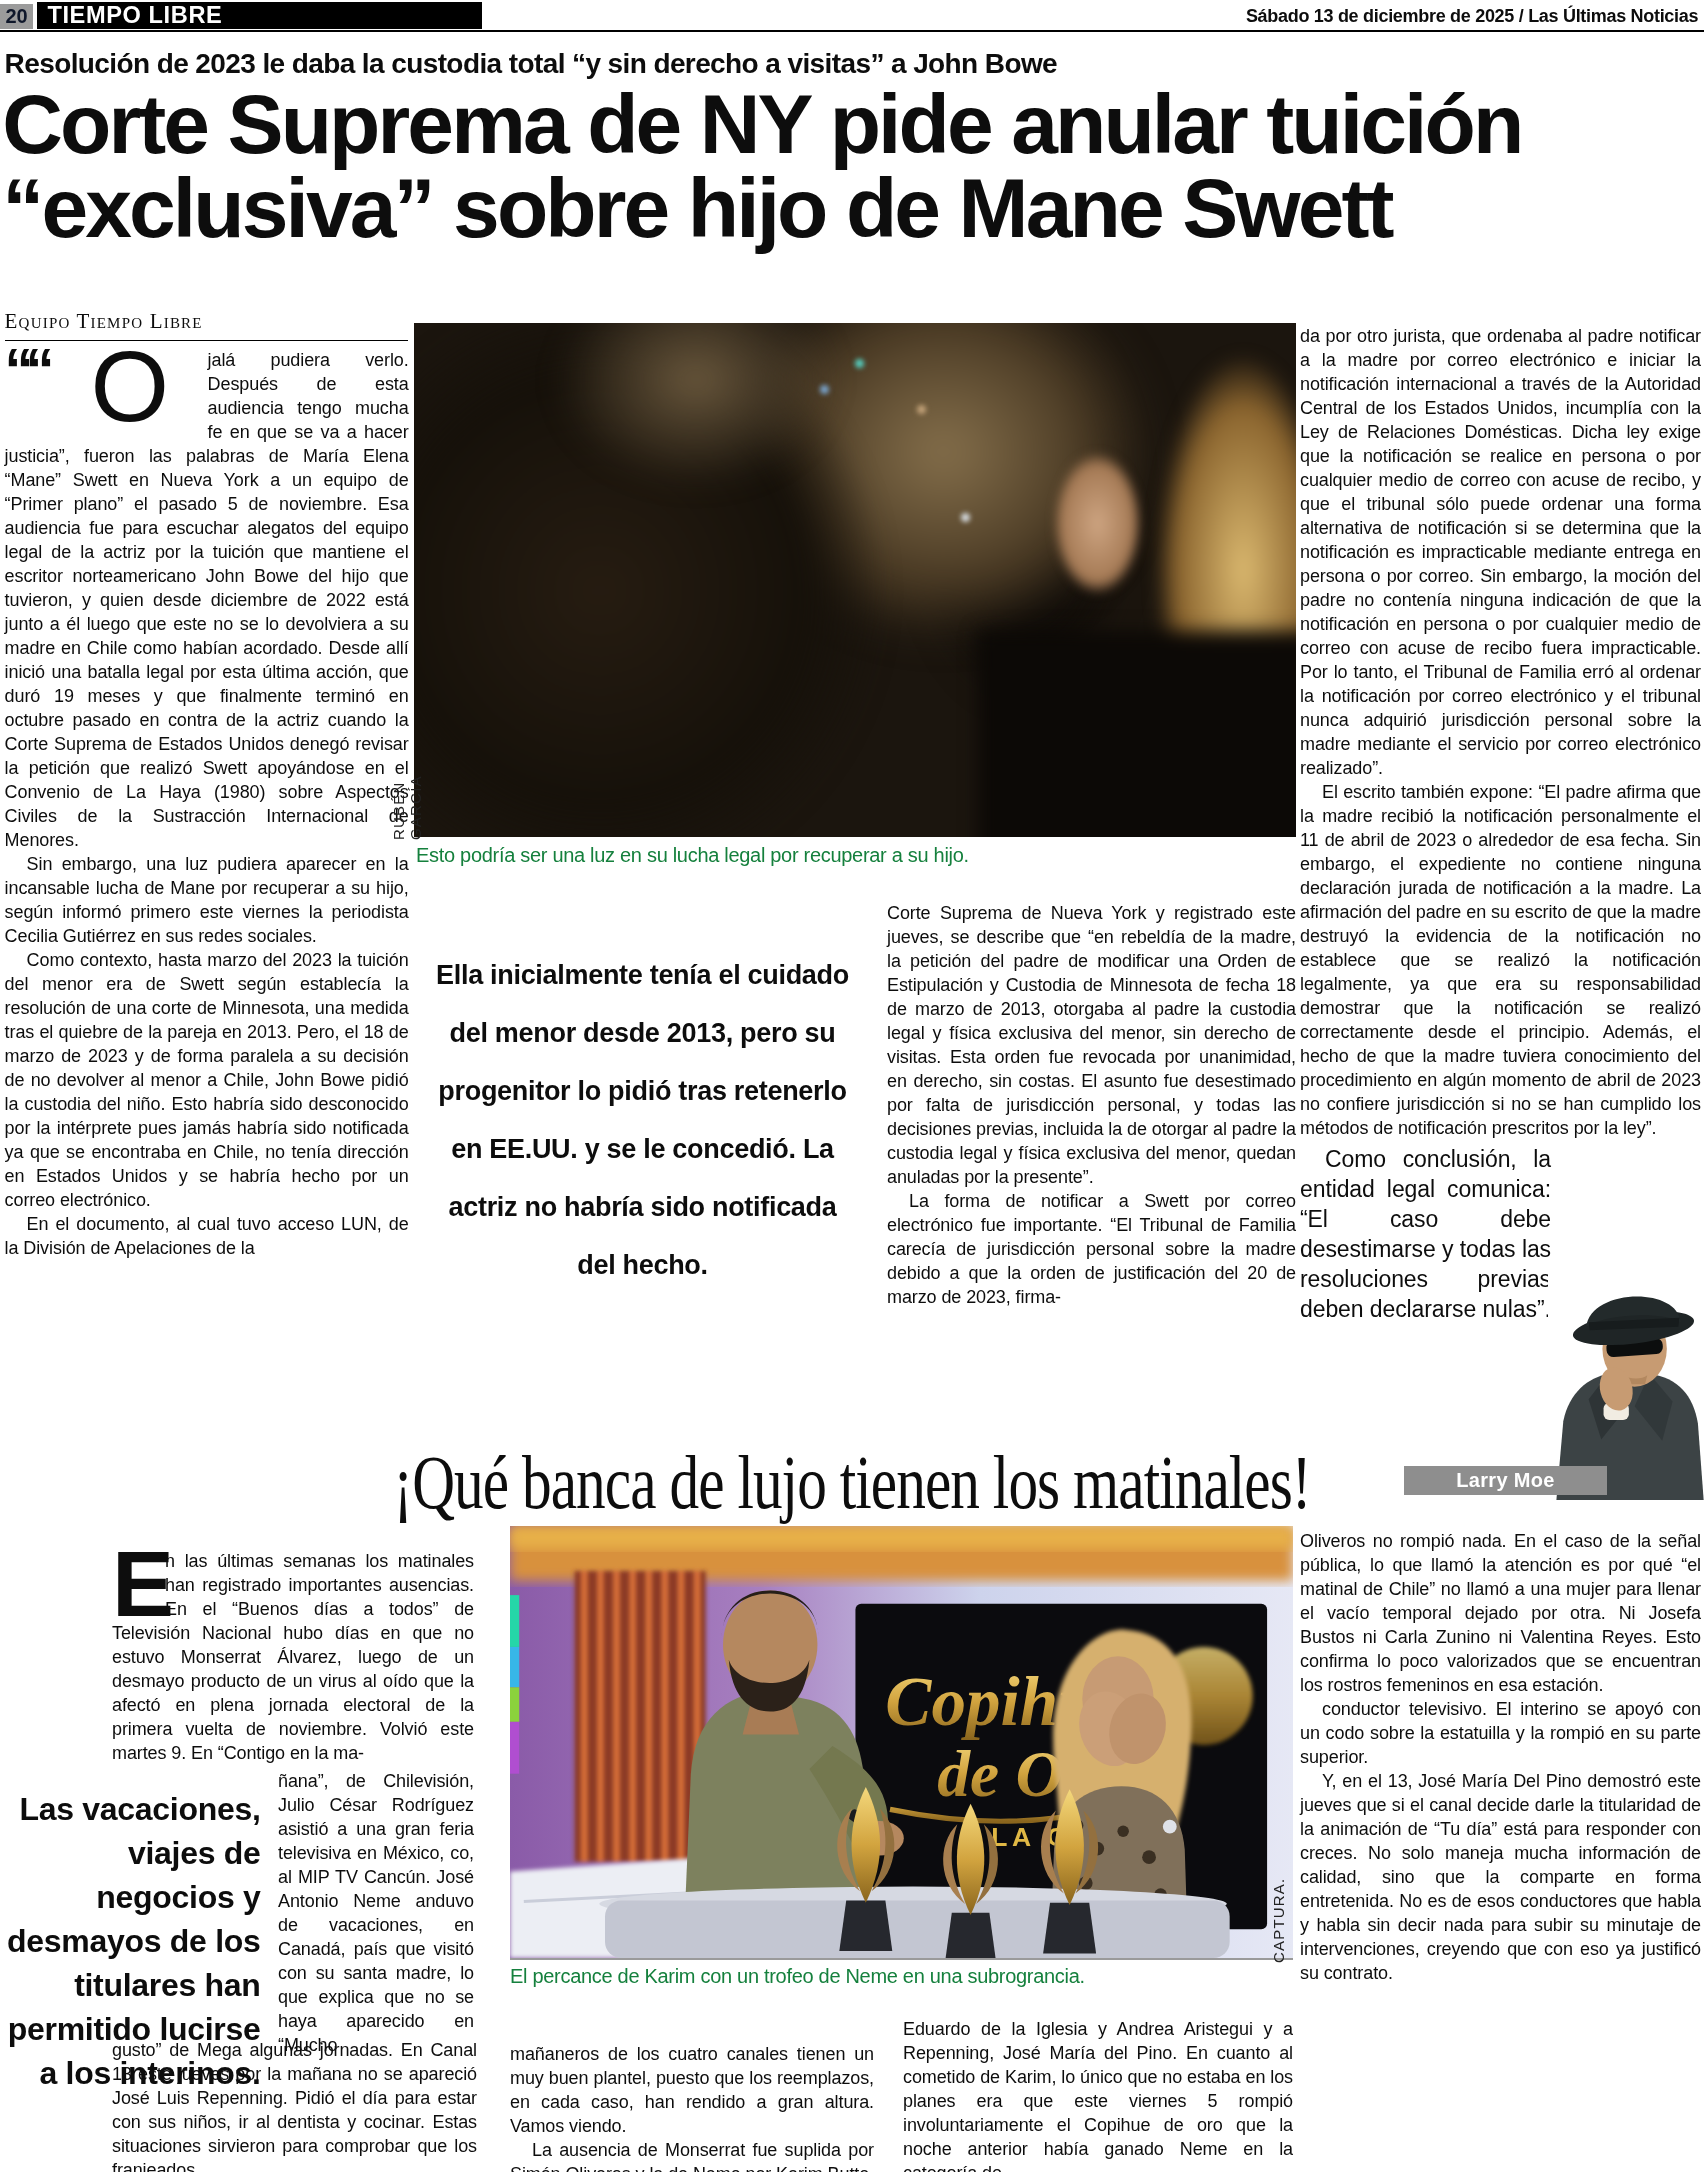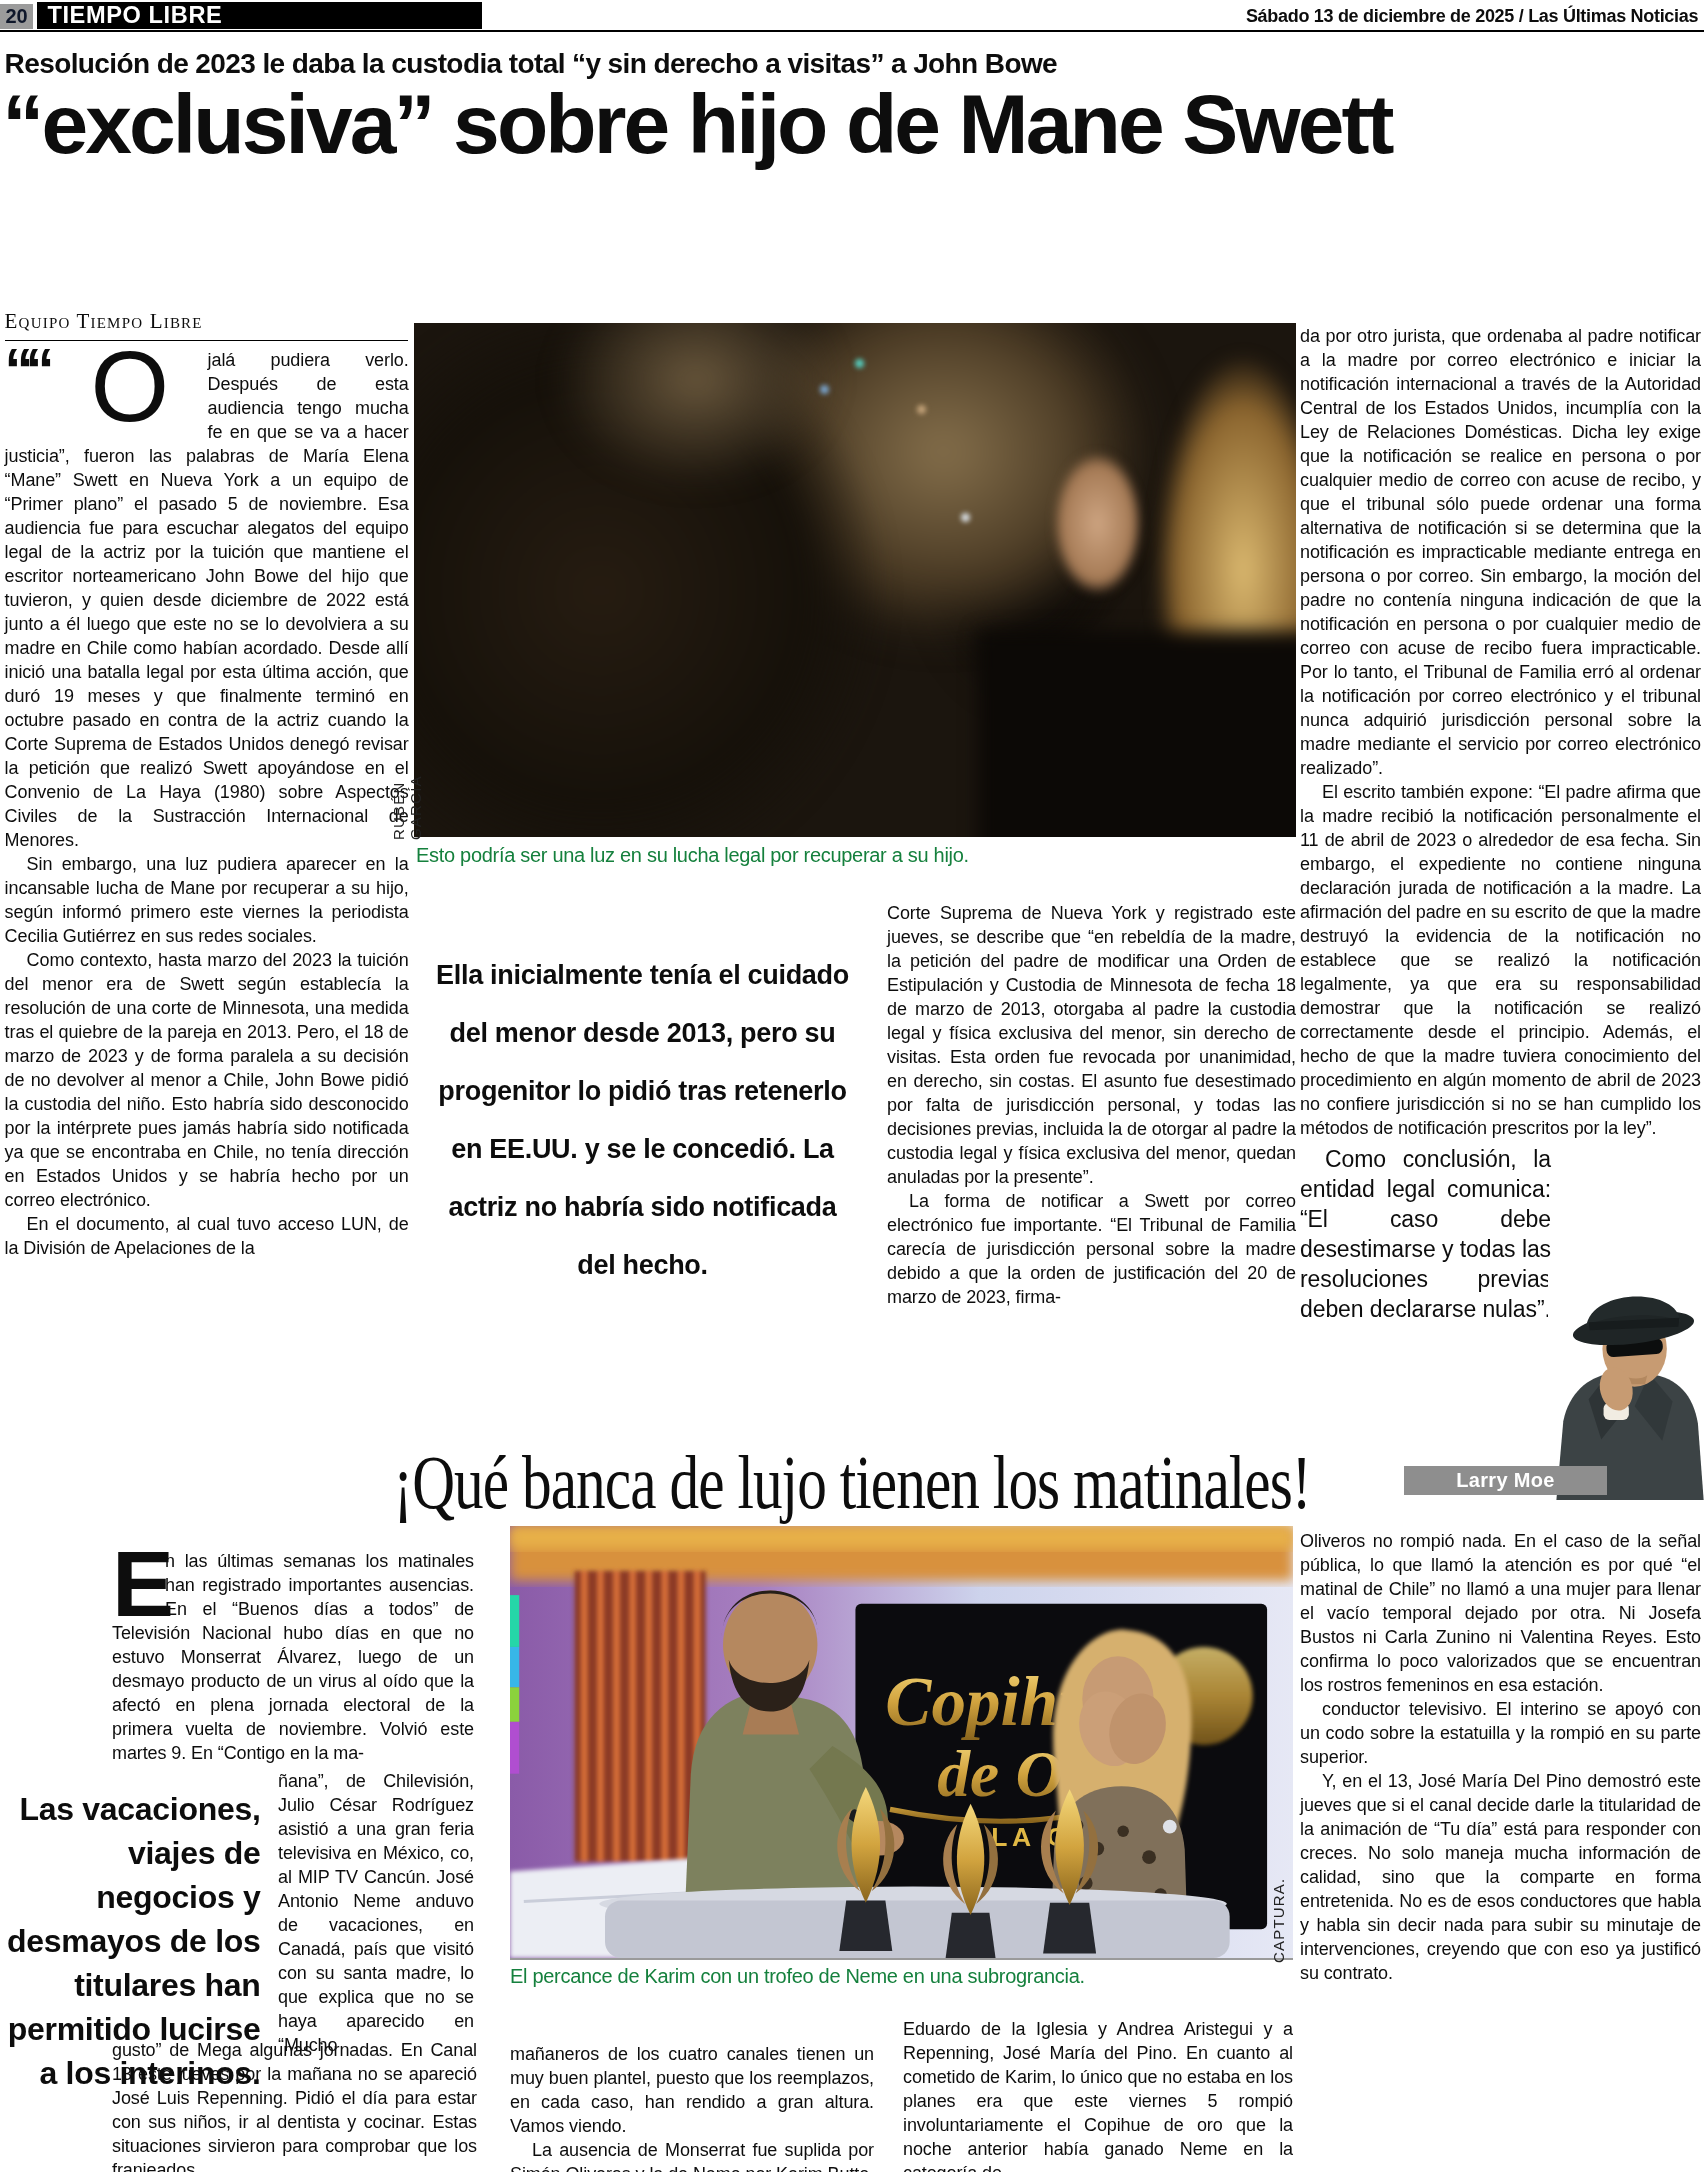--- a/index.html
+++ b/index.html
@@ -98,20 +98,21 @@
     <span>TIEMPO LIBRE</span>
   </div>
   <div class="abs datebox">
     <span class="d">Sábado 13 de diciembre de 2025</span>
     <span class="p">/ Las Últimas Noticias</span>
   </div>
   <div class="abs toprule"></div>
 
   <div class="abs kicker">Resolución de 2023 le daba la custodia total “y sin derecho a visitas” a John Bowe</div>
   <div class="abs headline">
+    <div>Corte Suprema de NY pide anular tuición</div>
     <div>“exclusiva” sobre hijo de Mane Swett</div>
   </div>
   <div class="abs byline">Equipo Tiempo Libre</div>
 
   <div id="col1" class="col">
     <p>
       <span class="dropcap-o">
         <span class="dc-quotes">““</span>
         <span class="dc-letter">O</span>
       </span>

